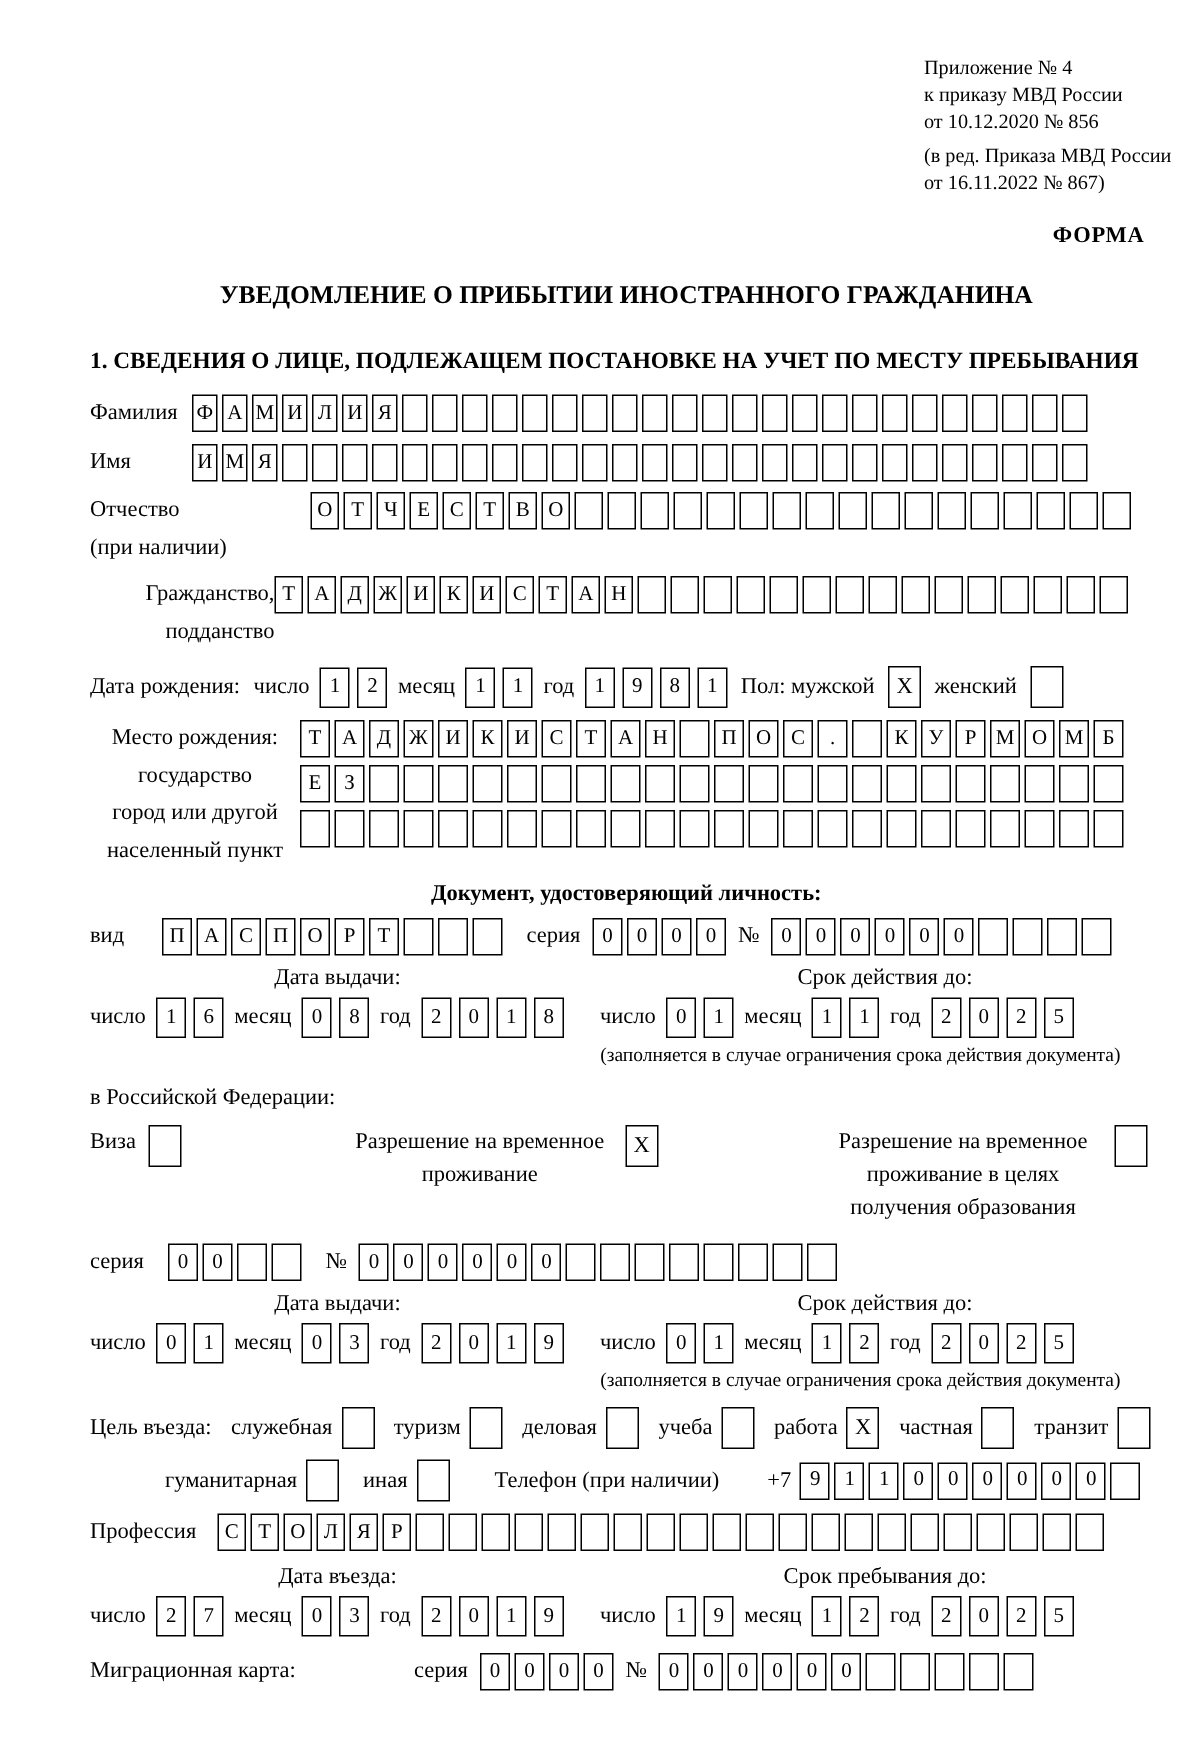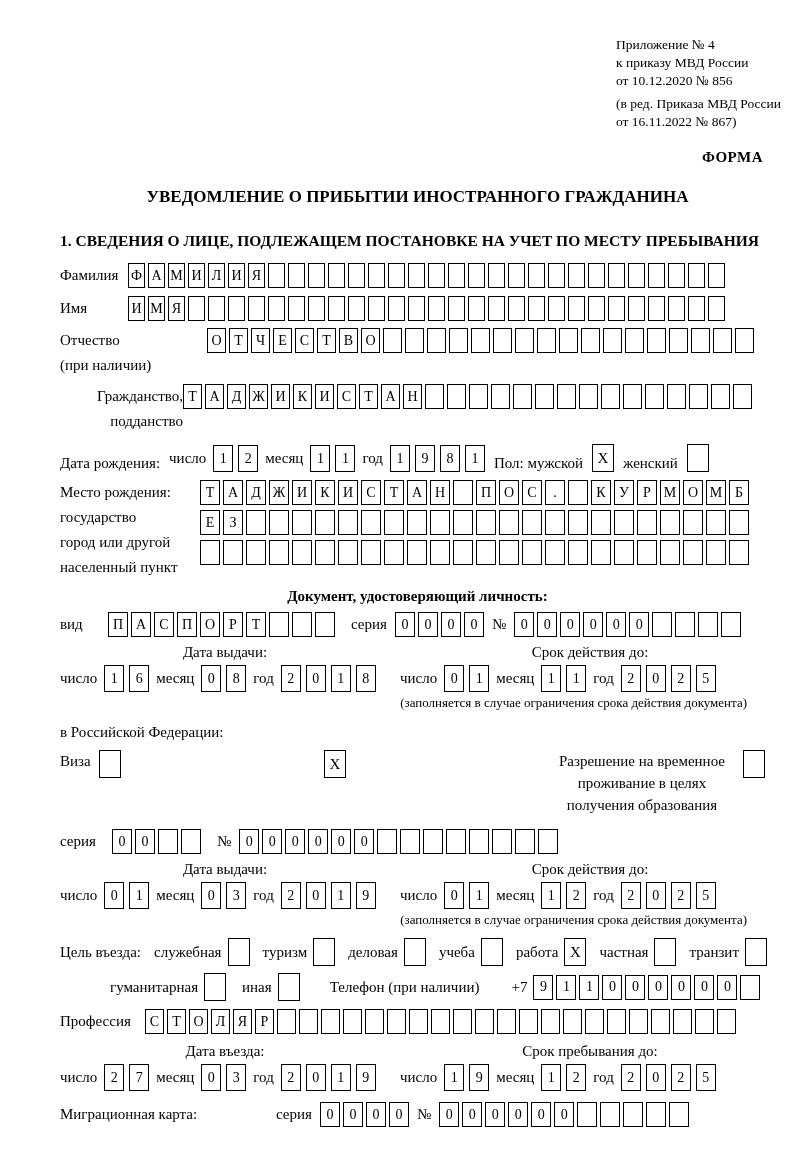--- a/index.html
+++ b/index.html
@@ -15,21 +15,21 @@
   .forma{text-align:right;font-weight:bold;font-size:15px;margin-top:18px;padding-right:12px;letter-spacing:.5px;}
   
   .title{text-align:center;font-weight:bold;font-size:17px;line-height:26px;margin-top:18px;}
   .title-underline{display:inline-block;width:58px;height:16px;border-bottom:2.5px solid #3c3c3c;margin-left:14px;}
   .sec-heading{font-weight:bold;font-size:15.5px;margin-top:22px;}
   
   .frow{display:flex;align-items:center;margin-top:6px;min-height:27px;}
   .frow-top{display:flex;align-items:flex-start;margin-top:6px;}
   .flabel{font-size:15px;flex:none;}
   .flabel2{font-size:15px;line-height:25px;flex:none;}
-  .w68{width:68px;} .w147{width:147px;} .w123{width:123px;text-align:right;} .w140{width:140px;} .w85{width:85px;} .w48{width:48px;}
+  .w68{width:68px;} .w147{width:147px;} .w123{width:123px;text-align:right;} .w140{width:140px;text-align:center;} .w85{width:85px;} .w48{width:48px;}
   
   .boxrow{display:inline-flex;gap:3px;flex:none;align-items:center;}
   .cbox{
     width:15px;height:23px;border:1.6px solid #000;flex:none;
     display:inline-flex;align-items:center;justify-content:center;
     font-size:14px;background:#fff;
   }
   .bw17 .cbox{width:17px;} .bw18 .cbox{width:18px;}
   .dbox{gap:5px;} .dbox .cbox{width:18px;height:25px;}
   .stack{display:flex;flex-direction:column;gap:5px;}
@@ -216,21 +216,21 @@
         <span class="cbox"></span>
         <span class="cbox"></span>
         <span class="cbox"></span>
         <span class="cbox"></span>
         <span class="cbox"></span>
         <span class="cbox"></span>
         <span class="cbox"></span>
       </span>
   </div>
 
-  <div class="frow" style="margin-top:10px;gap:9px;align-items:flex-end;">
+  <div class="frow" style="margin-top:10px;gap:9px;">
     <span class="flabel">Дата рождения:</span>
     <span class="dgroup">
       <span>число</span>
       <span class="boxrow dbox">
           <span class="cbox">1</span>
           <span class="cbox">2</span>
         </span>
       <span>месяц</span>
       <span class="boxrow dbox">
           <span class="cbox">1</span>
@@ -432,20 +432,21 @@
   <div class="intro">
     <div>в Российской Федерации:</div>
   </div>
 
   <div class="opts">
     <div class="opt">
       <span class="opt-label">Виза</span>
       <span class="checkbox"></span>
     </div>
     <div class="opt">
+      <span class="opt-label-c wrap175">Разрешение на временное проживание</span>
       <span class="checkbox">X</span>
     </div>
     <div class="opt">
       <span class="opt-label-c wrap190">Разрешение на временное проживание в целях получения образования</span>
       <span class="checkbox"></span>
     </div>
   </div>
 
   <div class="frow" style="margin-top:12px;gap:0;">
     <span class="flabel">серия</span>

